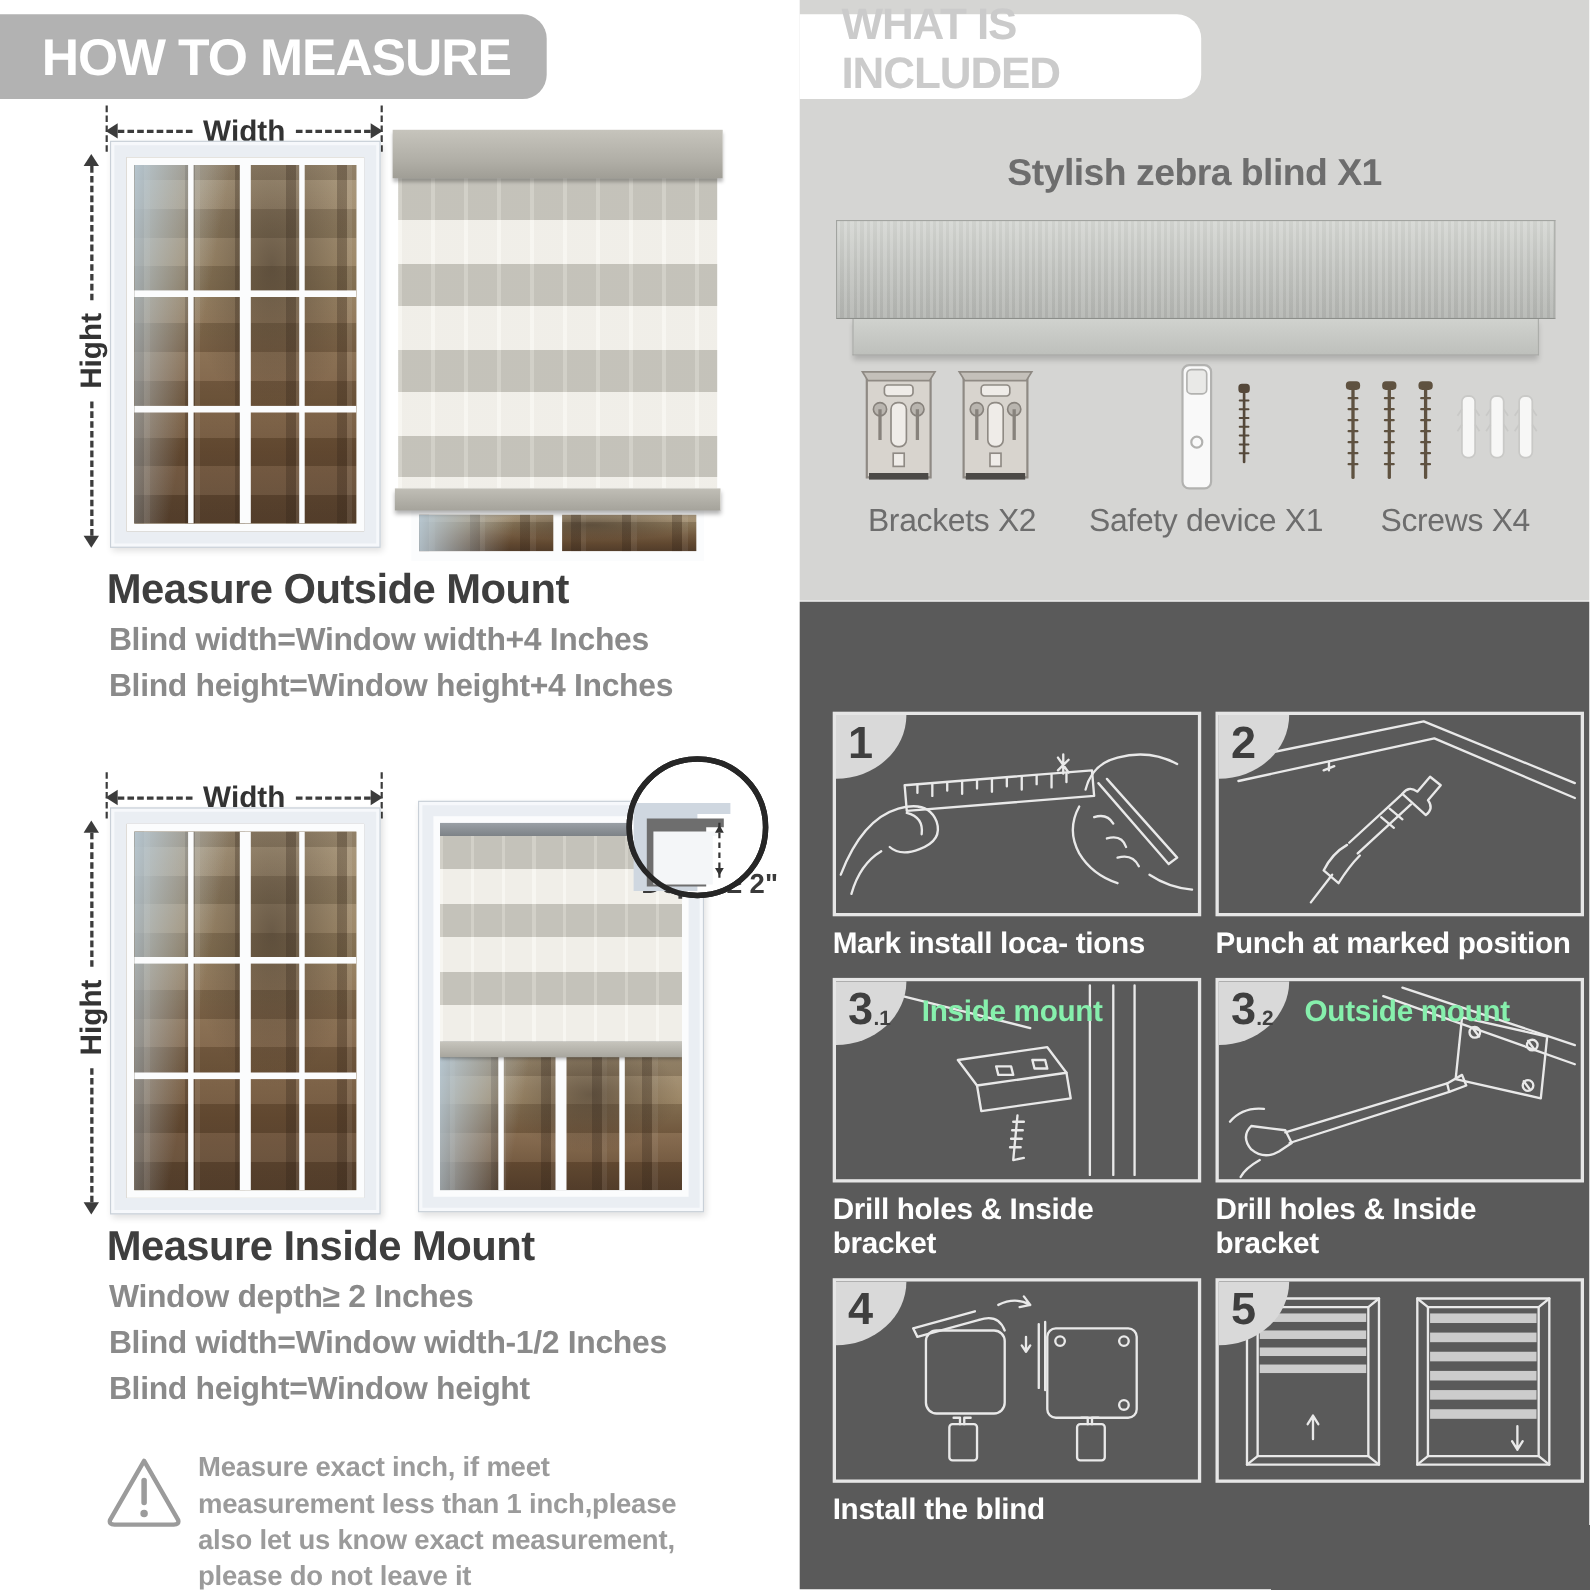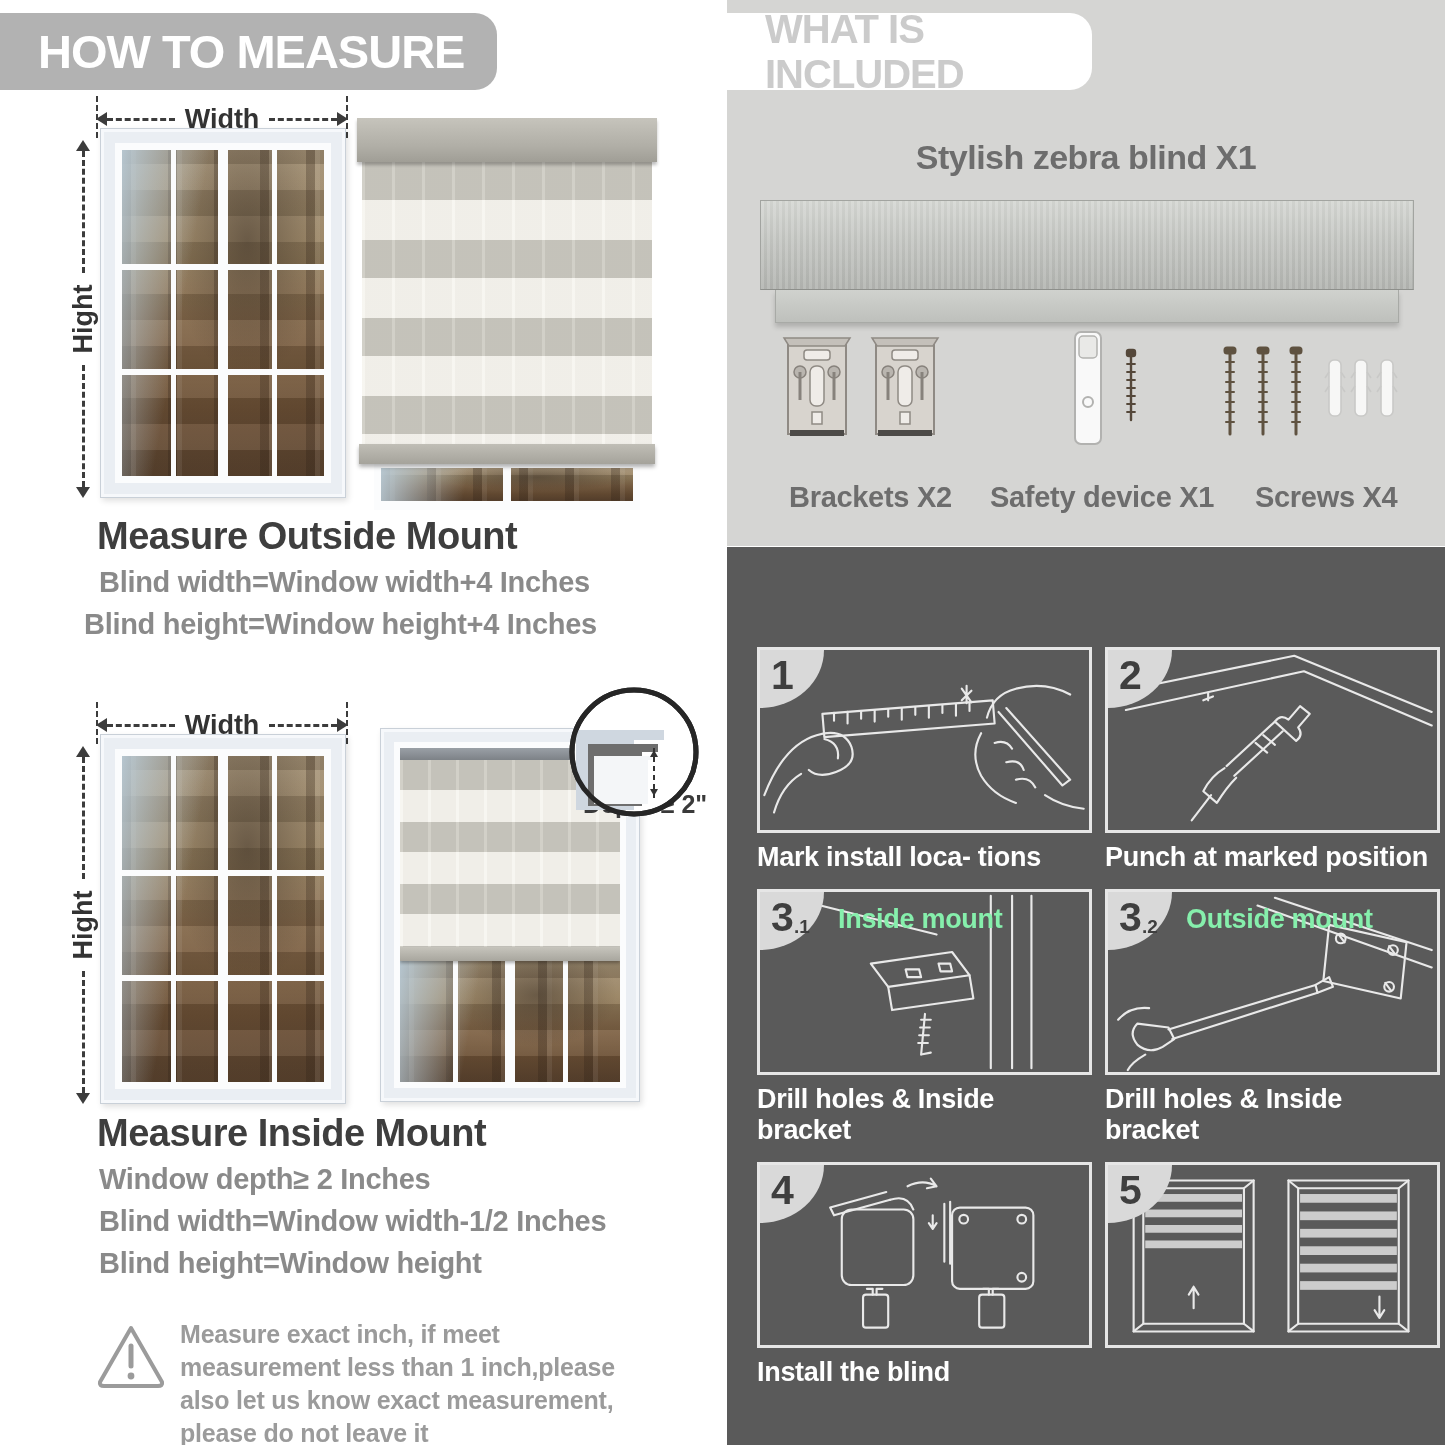--- a/index.html
+++ b/index.html
@@ -95,33 +95,33 @@
   .depth-label { position:absolute; left:583px; top:790px; font-size:25px; font-weight:bold; color:#3a3a3a; }
 
   
   .warn-icon { position:absolute; left:95px; top:1322px; }
   .warn-text { position:absolute; left:180px; top:1318px; width:460px;
     font-size:25px; font-weight:600; color:var(--warnGray,#9b9b9b); line-height:1.32; letter-spacing:-0.2px; }
 
   
   .panel-top { position:absolute; left:727px; top:0; width:718px; height:546px; background:var(--panelLight,#d5d5d3); }
   .banner-included { position:absolute; left:0; top:13px; width:365px; height:77px; background:#fff;
-    border-radius:0 22px 22px 0; display:flex; align-items:center; padding-left:38px;
+    border-radius:0 22px 22px 0; display:flex; align-items:flex-end; padding-left:38px;
     color:var(--includedText,#cbcbcb); font-size:40px; font-weight:bold; letter-spacing:-1px; }
   .blind-title { position:absolute; left:0; right:0; top:138px; text-align:center;
     font-size:34px; font-weight:bold; color:var(--grayLabel,#6d6d6d); letter-spacing:-0.5px; }
   .rail-main { position:absolute; left:33px; top:200px; width:654px; height:90px;
     border:1px solid #a2a4a0; border-bottom-color:#8e908c;
     background:
       repeating-linear-gradient(90deg, rgba(255,255,255,.12) 0 3px, rgba(0,0,0,.02) 3px 6px),
       linear-gradient(180deg,#d4d6d2 0%,#c3c5c1 45%,#b1b3af 100%); }
   .rail-lip { position:absolute; left:48px; top:290px; width:624px; height:33px;
     border:1px solid #a8aaa6; border-top:none; box-shadow:0 4px 5px rgba(0,0,0,.18);
     background:linear-gradient(180deg,#d0d2ce,#bec0bc); }
-  .item-label { position:absolute; top:481px; font-size:29px; font-weight:bold; color:var(--grayLabel,#6d6d6d); letter-spacing:-0.3px; }
+  .item-label { position:absolute; top:458px; font-size:29px; font-weight:normal; color:var(--grayLabel,#6d6d6d); letter-spacing:-0.3px; }
 
   
   .panel-dark { position:absolute; left:727px; top:547px; width:718px; height:898px; background:var(--panelDark,#5a5a5a); }
   .banner-mount { position:absolute; left:0; top:11px; width:585px; height:74px; background:#fff;
     border-radius:0 24px 24px 0; display:flex; align-items:center; padding-left:30px;
     color:var(--darkText,#3e3e3e); font-size:42px; font-weight:bold; letter-spacing:-1px; }
   .steps { position:absolute; left:30px; top:100px; width:683px;
     display:grid; grid-template-columns:1fr 1fr; column-gap:13px; row-gap:16px; }
   .step-panel { position:relative; height:186px; border:3px solid #e6e6e6; overflow:hidden; background:var(--panelDark,#5a5a5a); }
   .badge { position:absolute; top:-3px; left:-3px; width:64px; height:58px;
@@ -171,21 +171,21 @@
   <div class="stripes"></div>
   <div class="rail"></div>
   <div class="under">
     <div class="photo"></div>
     <i class="m v c"></i>
   </div>
 </div>
 
 <div class="sec-title" style="left:97px; top:515px;">Measure Outside Mount</div>
 <div class="sec-line" style="left:99px; top:566px;">Blind width=Window width+4 Inches</div>
-<div class="sec-line" style="left:84px; top:608px;text-align:right;">Blind height=Window height+4 Inches</div>
+<div class="sec-line" style="left:99px; top:608px;text-align:right;">Blind height=Window height+4 Inches</div>
 
 <div class="warrow" style="left:96px; top:712px; width:252px;">
   <span class="tick l"></span>
   <span class="ah l"></span>
   <span class="dash"></span>
   <span class="wlabel">Width</span>
   <span class="dash"></span>
   <span class="ah r"></span>
   <span class="tick r"></span>
 </div>

